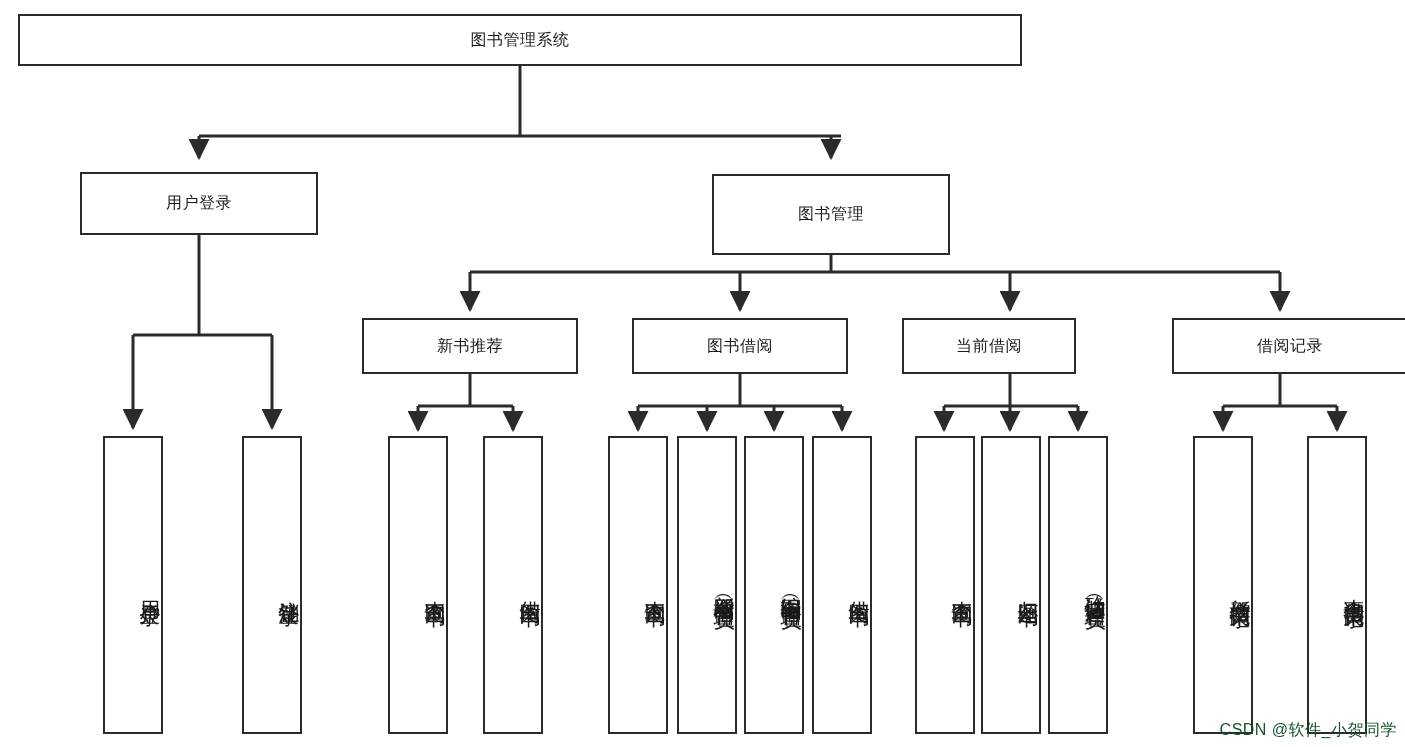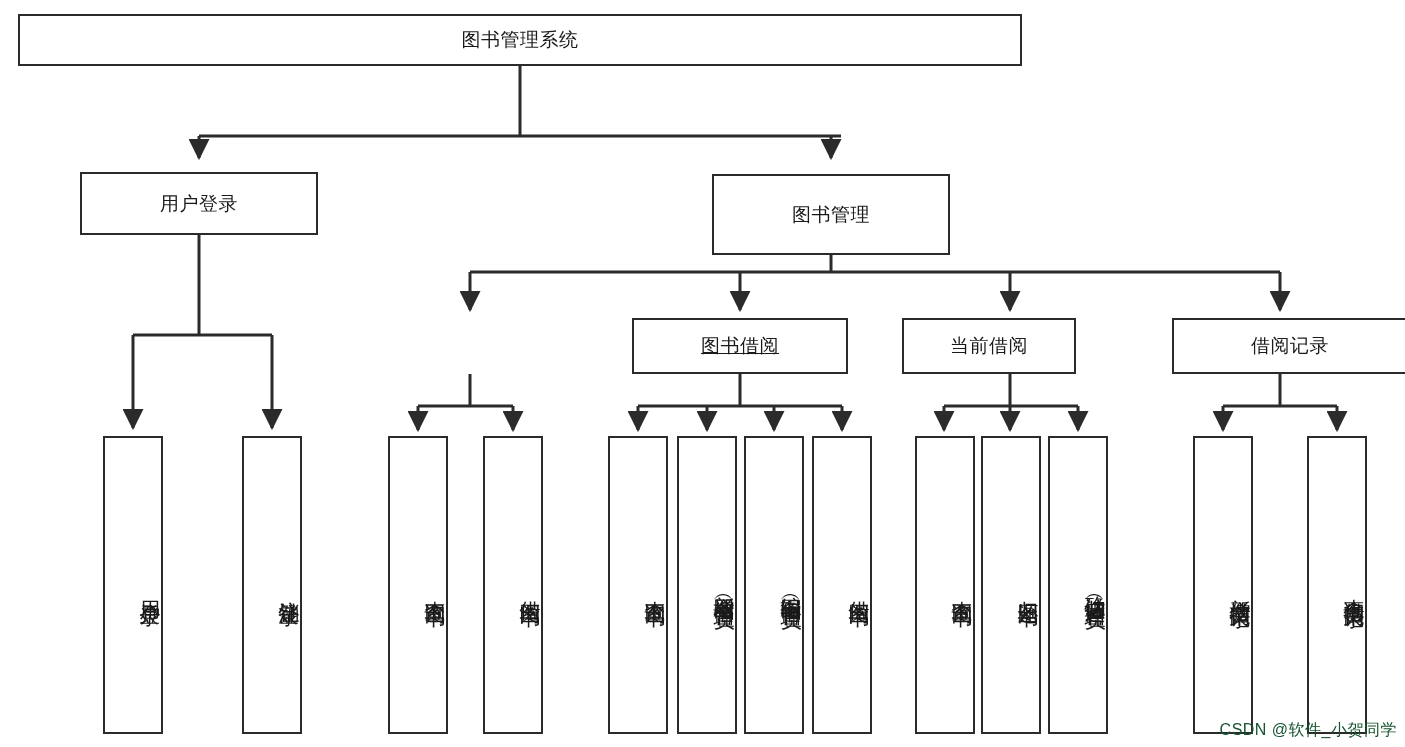--- a/index.html
+++ b/index.html
@@ -21,21 +21,21 @@
     position: absolute;
     box-sizing: border-box;
     border: 2px solid #2b2b2b;
     background: #ffffff;
     display: flex;
     align-items: center;
     justify-content: center;
     color: #1a1a1a;
   }
   .node.h {
-    font-size: 19px;
+    font-size: 16px;
     letter-spacing: 0.5px;
   }
   .node.v {
     font-size: 21px;
     writing-mode: vertical-rl;
     text-orientation: upright;
     letter-spacing: 2px;
     line-height: 1;
     padding-top: 6px;
     align-items: flex-start;
@@ -122,21 +122,24 @@
     <span>图书管理系统</span>
   </div>
 
   <div class="node h" style="left:80px; top:172px; width:238px; height:63px;">
     <span>用户登录</span>
   </div>
   <div class="node h" style="left:712px; top:174px; width:238px; height:81px;">
     <span>图书管理</span>
   </div>
 
-  <div class="node h" style="left:632px; top:318px; width:216px; height:56px;text-decoration:underline;">
+  <div class="node h" style="left:362px; top:318px; width:216px; height:56px;">
+    <span>新书推荐</span>
+  </div>
+  <div class="node h" style="left:632px; top:318px; width:216px; height:56px;">
     <span>图书借阅</span>
   </div>
   <div class="node h" style="left:902px; top:318px; width:174px; height:56px;">
     <span>当前借阅</span>
   </div>
   <div class="node h" style="left:1172px; top:318px; width:236px; height:56px;">
     <span>借阅记录</span>
   </div>
 
   <div class="node v" style="left:103px; top:436px; width:60px; height:298px;">

